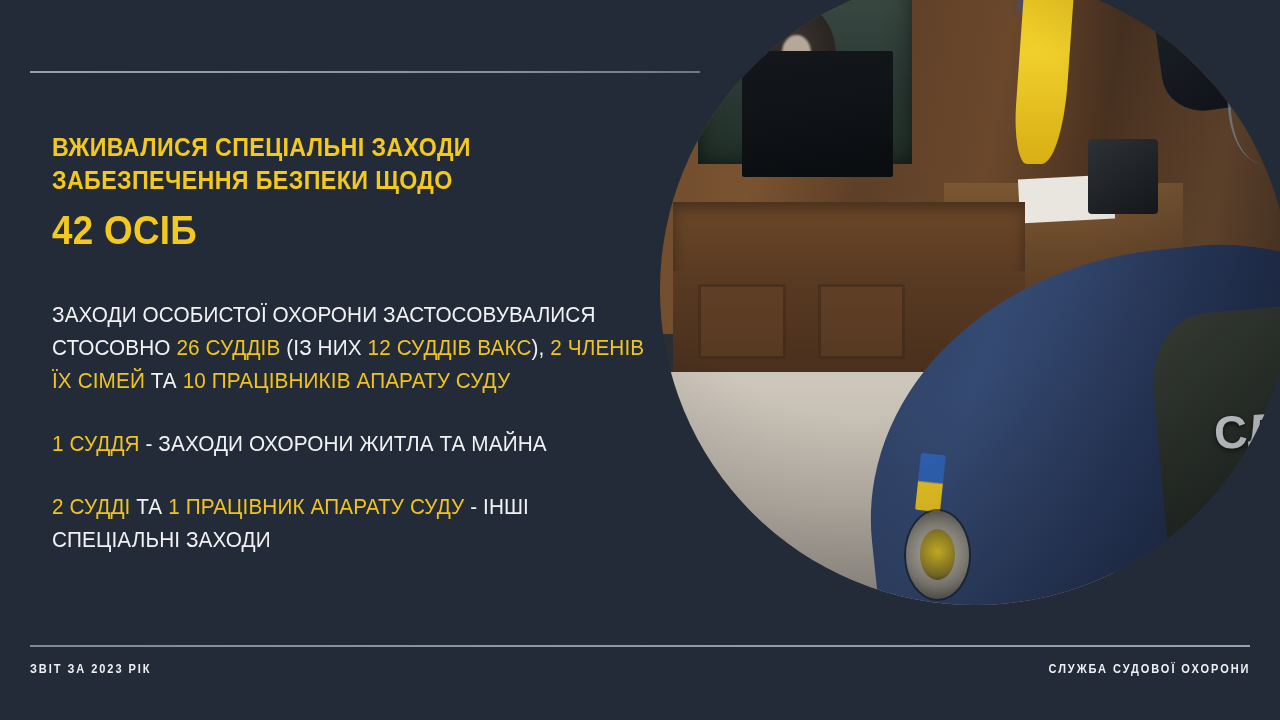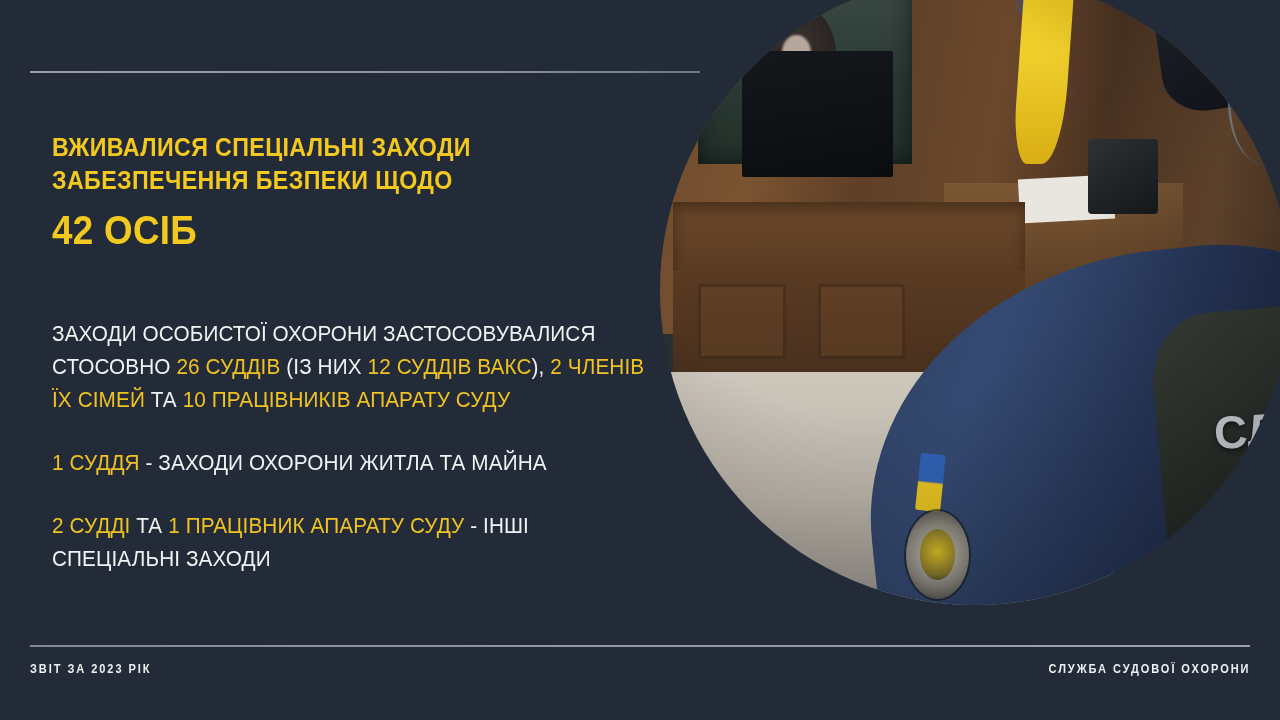--- a/index.html
+++ b/index.html
@@ -96,21 +96,21 @@
     font-size:25px;font-weight:bold;line-height:33px;letter-spacing:.4px;
     text-transform:uppercase;white-space:nowrap;
     transform:scaleX(.93);transform-origin:left center;
   }
   .headline .hl-big{
     margin-top:11px;font-size:40px;font-weight:bold;line-height:44px;
     letter-spacing:.3px;text-transform:uppercase;
     transform:scaleX(.92);transform-origin:left center;
   }
 
-  .body-copy{position:absolute;left:52px;top:318px;width:620px;color:#f1f2f3;}
+  .body-copy{position:absolute;left:52px;top:299px;width:620px;color:#f1f2f3;}
   .para{
     font-size:21.5px;line-height:33px;letter-spacing:.1px;
     text-transform:uppercase;
     transform:scaleX(.965);transform-origin:left center;
   }
   .p-gap{height:30px;}
   .p-gap-sm{height:30px;}
   .hl{color:#f0c320;}
 
   

